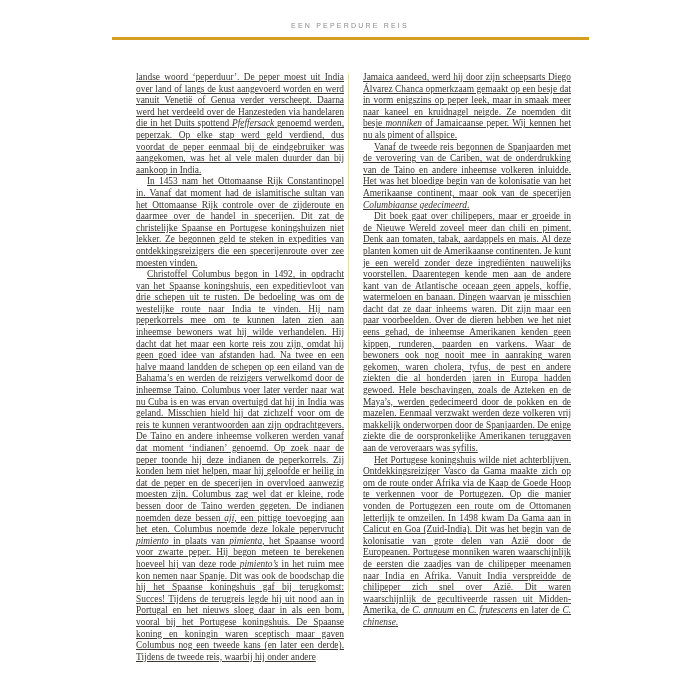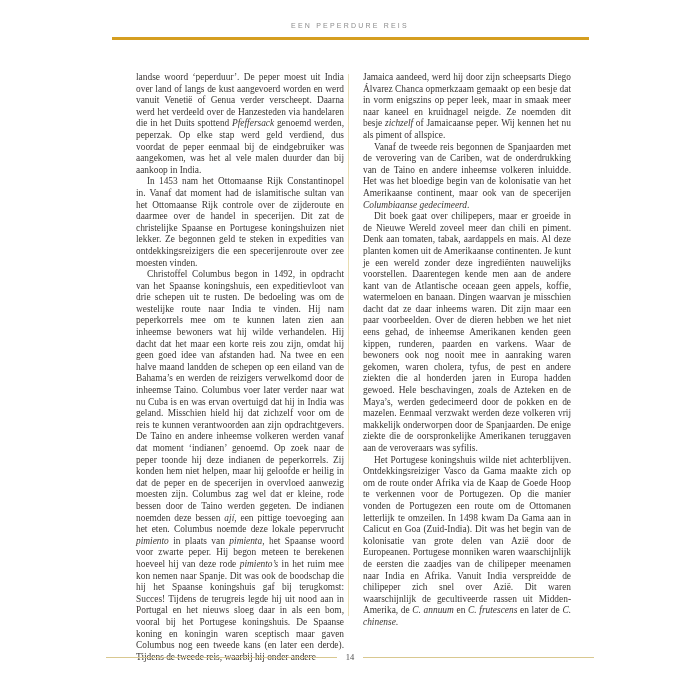--- a/index.html
+++ b/index.html
@@ -34,20 +34,21 @@
     position: absolute;
     left: 348px; top: 74px;
     width: 1px; height: 542px;
     background: var(--divider, #e9ddb0);
   }
   p.para {
     margin: 0;
     font-size: 9.4px;
     line-height: 11.6px;
     text-align: justify;
+    text-decoration: underline;
   }
   p.para.indent { text-indent: 11px; }
   p.para em { font-style: italic; }
   .footer {
     position: absolute;
     left: 106px; top: 652px;
     width: 488px; height: 11px;
     display: flex; align-items: center; gap: 9px;
   }
   .footer-rule { flex: 1; height: 1px; background: var(--footer-rule, #d9c890); }
@@ -65,24 +66,19 @@
   <div class="running-header">EEN PEPERDURE REIS</div>
   <div class="header-rule"></div>
 
   <div class="column column-left">
       <p class="para"><span>landse woord ‘peperduur’. De peper moest uit India over land of langs de kust aangevoerd worden en werd vanuit Venetië of Genua verder verscheept. Daarna werd het verdeeld over de Hanzesteden via handelaren die in het Duits spottend </span><em>Pfeffersack</em><span> genoemd werden, peperzak. Op elke stap werd geld verdiend, dus voordat de peper eenmaal bij de eindgebruiker was aangekomen, was het al vele malen duurder dan bij aankoop in India.</span></p>
       <p class="para indent"><span>In 1453 nam het Ottomaanse Rijk Constantinopel in. Vanaf dat moment had de islamitische sultan van het Ottomaanse Rijk controle over de zijderoute en daarmee over de handel in specerijen. Dit zat de christelijke Spaanse en Portugese koningshuizen niet lekker. Ze begonnen geld te steken in expedities van ontdekkingsreizigers die een specerijenroute over zee moesten vinden.</span></p>
       <p class="para indent"><span>Christoffel Columbus begon in 1492, in opdracht van het Spaanse koningshuis, een expeditievloot van drie schepen uit te rusten. De bedoeling was om de westelijke route naar India te vinden. Hij nam peperkorrels mee om te kunnen laten zien aan inheemse bewoners wat hij wilde verhandelen. Hij dacht dat het maar een korte reis zou zijn, omdat hij geen goed idee van afstanden had. Na twee en een halve maand landden de schepen op een eiland van de Bahama’s en werden de reizigers verwelkomd door de inheemse Taino. Columbus voer later verder naar wat nu Cuba is en was ervan overtuigd dat hij in India was geland. Misschien hield hij dat zichzelf voor om de reis te kunnen verantwoorden aan zijn opdrachtgevers. De Taino en andere inheemse volkeren werden vanaf dat moment ‘indianen’ genoemd. Op zoek naar de peper toonde hij deze indianen de peperkorrels. Zij konden hem niet helpen, maar hij geloofde er heilig in dat de peper en de specerijen in overvloed aanwezig moesten zijn. Columbus zag wel dat er kleine, rode bessen door de Taino werden gegeten. De indianen noemden deze bessen </span><em>ají</em><span>, een pittige toevoeging aan het eten. Columbus noemde deze lokale pepervrucht </span><em>pimiento</em><span> in plaats van </span><em>pimienta</em><span>, het Spaanse woord voor zwarte peper. Hij begon meteen te berekenen hoeveel hij van deze rode </span><em>pimiento’s</em><span> in het ruim mee kon nemen naar Spanje. Dit was ook de boodschap die hij het Spaanse koningshuis gaf bij terugkomst: Succes! Tijdens de terugreis legde hij uit nood aan in Portugal en het nieuws sloeg daar in als een bom, vooral bij het Portugese koningshuis. De Spaanse koning en koningin waren sceptisch maar gaven Columbus nog een tweede kans (en later een derde). Tijdens de tweede reis, waarbij hij onder andere</span></p>
     </div>
   <div class="column-divider"></div>
   <div class="column column-right">
-      <p class="para"><span>Jamaica aandeed, werd hij door zijn scheepsarts Diego Álvarez Chanca opmerkzaam gemaakt op een besje dat in vorm enigszins op peper leek, maar in smaak meer naar kaneel en kruidnagel neigde. Ze noemden dit besje </span><em>zichzelf</em><span> of Jamaicaanse peper. Wij kennen het nu als piment of allspice.</span></p>
+      <p class="para"><span>Jamaica aandeed, werd hij door zijn scheepsarts Diego Álvarez Chanca opmerkzaam gemaakt op een besje dat in vorm enigszins op peper leek, maar in smaak meer naar kaneel en kruidnagel neigde. Ze noemden dit besje </span><em>monniken</em><span> of Jamaicaanse peper. Wij kennen het nu als piment of allspice.</span></p>
       <p class="para indent"><span>Vanaf de tweede reis begonnen de Spanjaarden met de verovering van de Cariben, wat de onderdrukking van de Taino en andere inheemse volkeren inluidde. Het was het bloedige begin van de kolonisatie van het Amerikaanse continent, maar ook van de specerijen </span><em>Columbiaanse gedecimeerd</em><span>.</span></p>
       <p class="para indent"><span>Dit boek gaat over chilipepers, maar er groeide in de Nieuwe Wereld zoveel meer dan chili en piment. Denk aan tomaten, tabak, aardappels en mais. Al deze planten komen uit de Amerikaanse continenten. Je kunt je een wereld zonder deze ingrediënten nauwelijks voorstellen. Daarentegen kende men aan de andere kant van de Atlantische oceaan geen appels, koffie, watermeloen en banaan. Dingen waarvan je misschien dacht dat ze daar inheems waren. Dit zijn maar een paar voorbeelden. Over de dieren hebben we het niet eens gehad, de inheemse Amerikanen kenden geen kippen, runderen, paarden en varkens. Waar de bewoners ook nog nooit mee in aanraking waren gekomen, waren cholera, tyfus, de pest en andere ziekten die al honderden jaren in Europa hadden gewoed. Hele beschavingen, zoals de Azteken en de Maya’s, werden gedecimeerd door de pokken en de mazelen. Eenmaal verzwakt werden deze volkeren vrij makkelijk onderworpen door de Spanjaarden. De enige ziekte die de oorspronkelijke Amerikanen teruggaven aan de veroveraars was syfilis.</span></p>
       <p class="para indent"><span>Het Portugese koningshuis wilde niet achterblijven. Ontdekkingsreiziger Vasco da Gama maakte zich op om de route onder Afrika via de Kaap de Goede Hoop te verkennen voor de Portugezen. Op die manier vonden de Portugezen een route om de Ottomanen letterlijk te omzeilen. In 1498 kwam Da Gama aan in Calicut en Goa (Zuid-India). Dit was het begin van de kolonisatie van grote delen van Azië door de Europeanen. Portugese monniken waren waarschijnlijk de eersten die zaadjes van de chilipeper meenamen naar India en Afrika. Vanuit India verspreidde de chilipeper zich snel over Azië. Dit waren waarschijnlijk de gecultiveerde rassen uit Midden-Amerika, de </span><em>C. annuum</em><span> en </span><em>C. frutescens</em><span> en later de </span><em>C. chinense</em><span>.</span></p>
     </div>
 
-  <div class="footer">
-    <div class="footer-rule"></div>
-    <div class="page-number">14</div>
-    <div class="footer-rule"></div>
-  </div>
 </div>
 
 </body></html>

